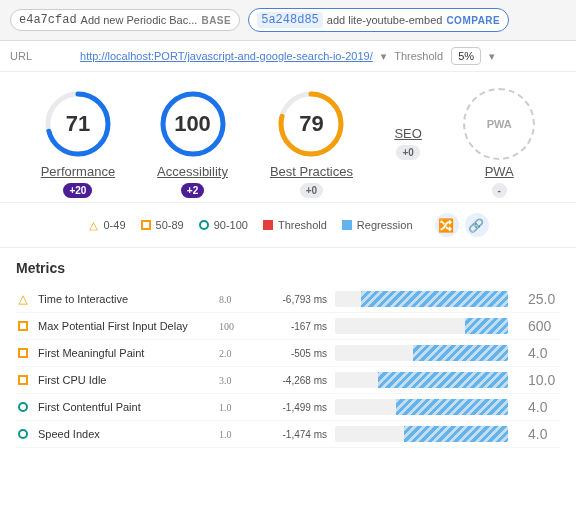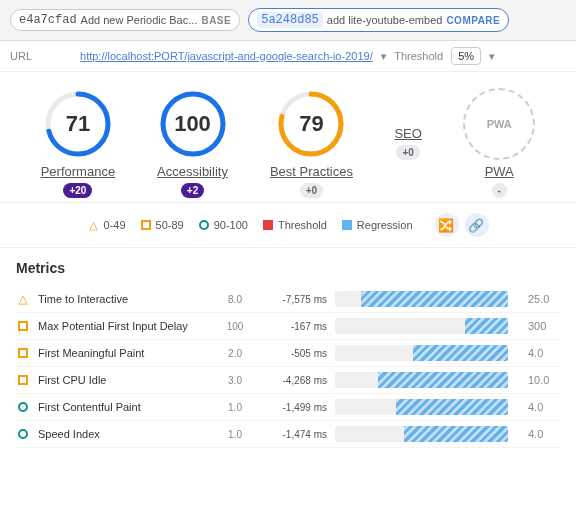--- a/index.html
+++ b/index.html
@@ -201,24 +201,25 @@
       justify-content: center;
     }
     .metric-name {
       flex: 1;
       font-size: 11px;
       color: #333;
       min-width: 140px;
     }
     .metric-base-val {
       width: 32px;
-      text-align: center;
+      text-align: left;
       font-size: 10px;
       color: #888;
       flex-shrink: 0;
+      font-family: Liberation Serif, serif;
     }
     .metric-delta-val {
       width: 68px;
       text-align: right;
       font-size: 10px;
       color: #555;
       flex-shrink: 0;
     }
     .metric-bar-container {
       flex: 1;
@@ -236,21 +237,21 @@
         -45deg,
         #63b3ed,
         #63b3ed 3px,
         rgba(99,179,237,0.3) 3px,
         rgba(99,179,237,0.3) 6px
       );
     }
     .metric-max-val {
       width: 32px;
       text-align: left;
-      font-size: 11px;
+      font-size: 14px;
       color: #888;
       flex-shrink: 0;
       margin-left: 12px;
     }
   </style>
 </head>
 <body>
 
 <div class="top-bar">
   <div class="commit-badge">
@@ -364,37 +365,37 @@
 <div class="metrics-section">
   <div class="metrics-title">Metrics</div>
 
   <div id="metrics-rows">
       <div class="metric-row">
     <div class="metric-icon">
           <span style="color:#f59e0b;font-size:12px;">△</span>
         </div>
     <span class="metric-name">Time to Interactive</span>
     <span class="metric-base-val">8.0</span>
-    <span class="metric-delta-val">-7,575 ms</span>
+    <span class="metric-delta-val">-6,793 ms</span>
     <div class="metric-bar-container">
       <div class="metric-bar" style="width:85%;right:0;"></div>
     </div>
     <span class="metric-max-val">25.0</span>
   </div>
       <div class="metric-row">
     <div class="metric-icon">
           <div style="width:10px;height:10px;border:2px solid #f59e0b;"></div>
         </div>
     <span class="metric-name">Max Potential First Input Delay</span>
     <span class="metric-base-val">100</span>
     <span class="metric-delta-val">-167 ms</span>
     <div class="metric-bar-container">
       <div class="metric-bar" style="width:25%;right:0;"></div>
     </div>
-    <span class="metric-max-val">300</span>
+    <span class="metric-max-val">600</span>
   </div>
       <div class="metric-row">
     <div class="metric-icon">
           <div style="width:10px;height:10px;border:2px solid #f59e0b;"></div>
         </div>
     <span class="metric-name">First Meaningful Paint</span>
     <span class="metric-base-val">2.0</span>
     <span class="metric-delta-val">-505 ms</span>
     <div class="metric-bar-container">
       <div class="metric-bar" style="width:55%;right:0;"></div>

